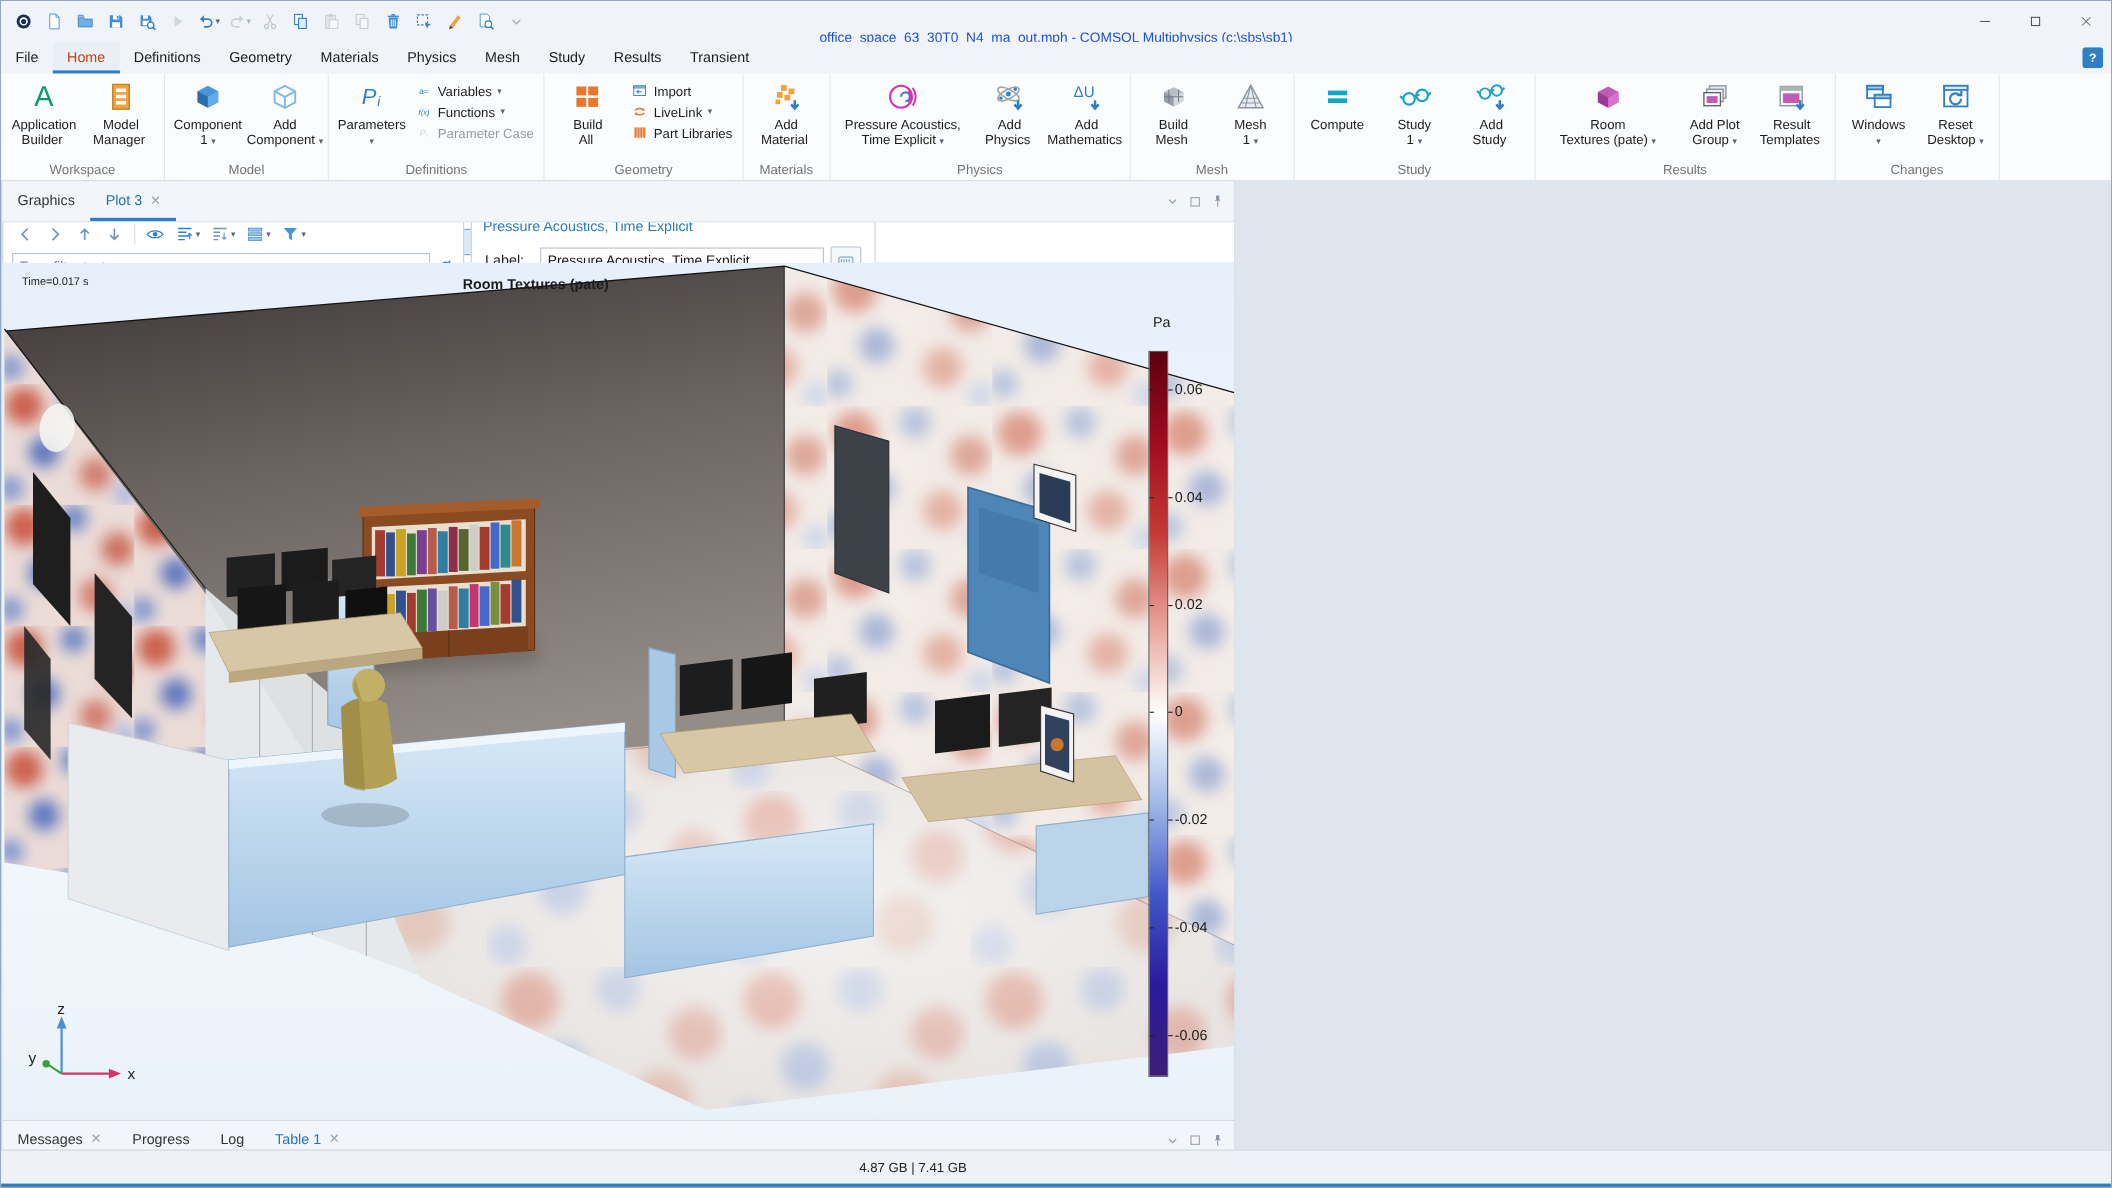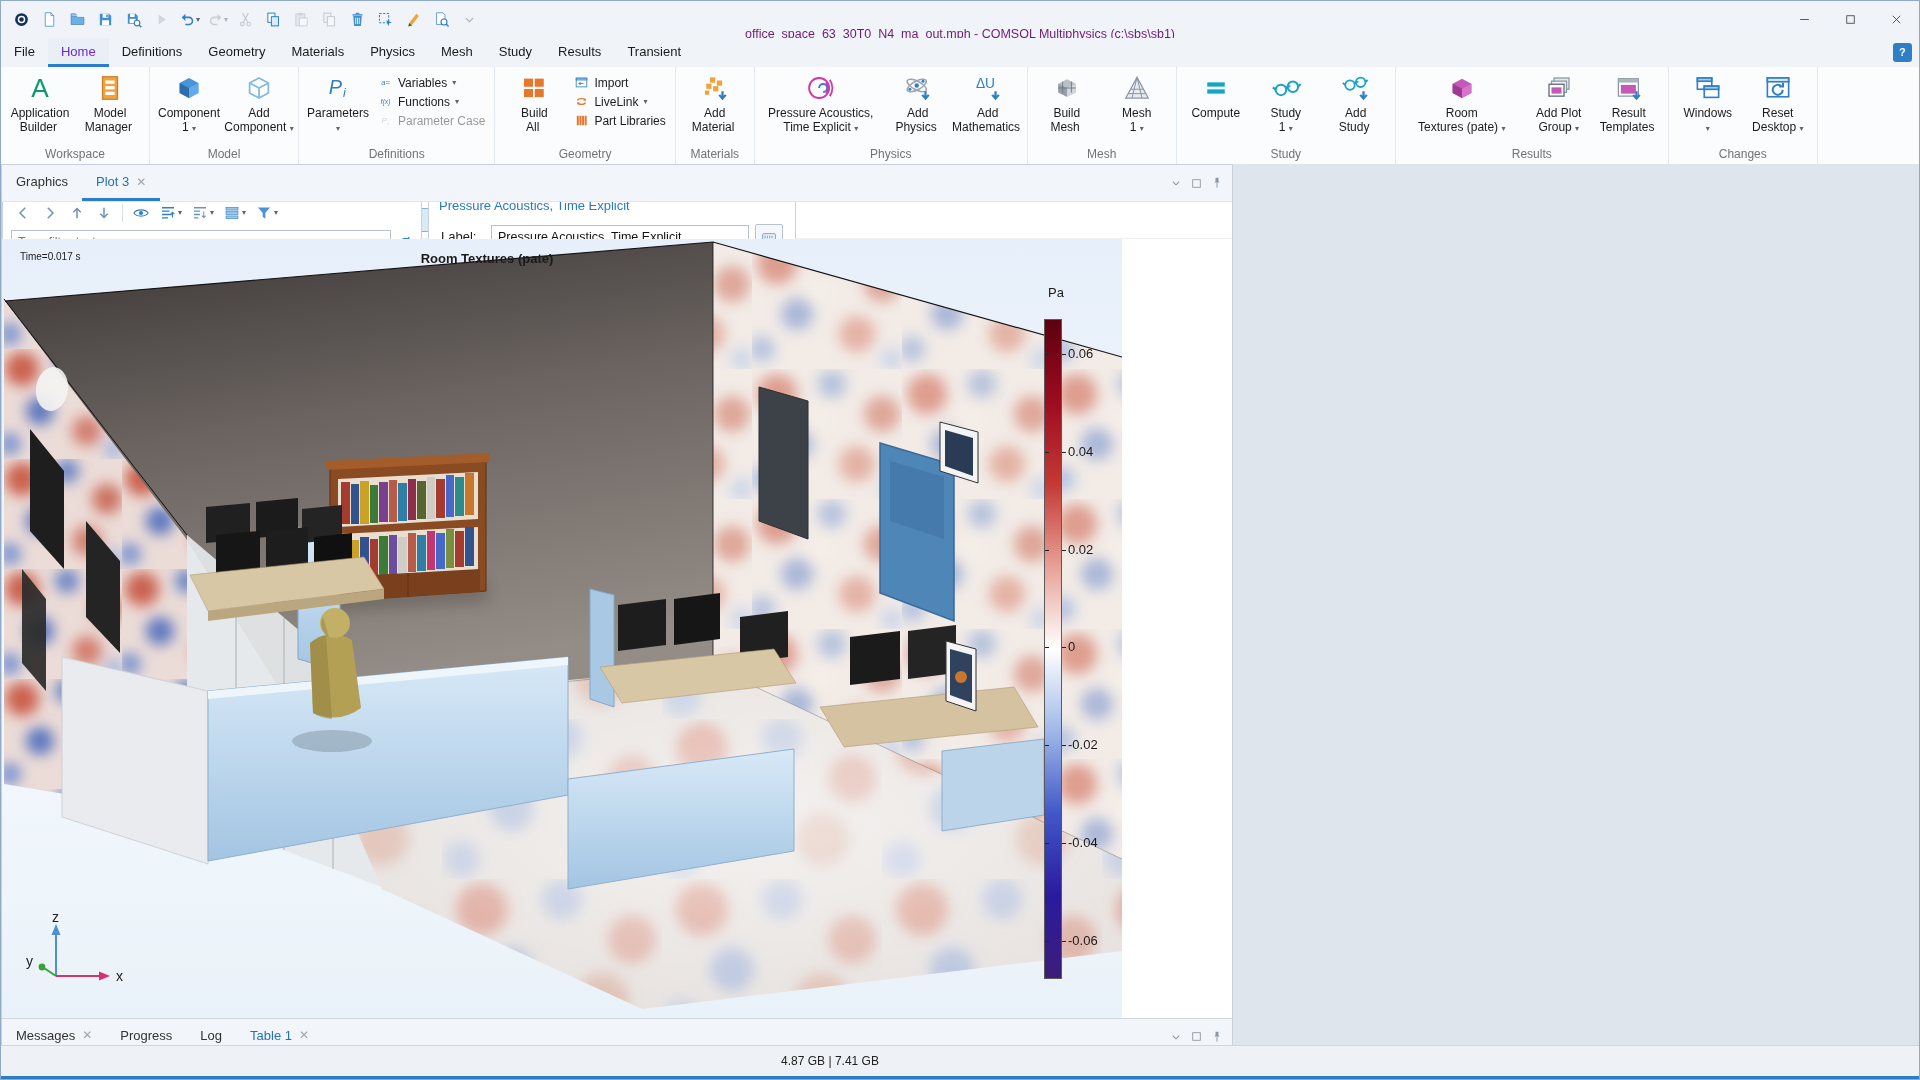--- a/index.html
+++ b/index.html
@@ -5,46 +5,46 @@
   html,body{margin:0;padding:0;width:1920px;height:1080px;overflow:hidden;
     font-family:"Liberation Sans",sans-serif;background:#e8edf3;-webkit-font-smoothing:antialiased;}
   .app{position:absolute;inset:0;border:1px solid #8fa9c6;box-sizing:border-box;background:#eef2f7;}
   .ic{display:block;flex:none;}
   .dim{opacity:.45;}
   .caret{font-family:"DejaVu Sans",sans-serif;font-size:8px;color:#5a6472;line-height:1;}
   
   .titlebar{position:absolute;top:0;left:0;right:0;height:37px;background:#f0f4f9;display:flex;align-items:center;}
   .qat{display:flex;gap:3px;padding-left:8px;align-items:center;}
   .qat-btn{width:25px;height:25px;display:flex;align-items:center;justify-content:center;border-radius:3px;}
-  .win-title{position:absolute;left:50%;transform:translateX(-50%);font-size:12.5px;color:#701a75;white-space:nowrap;margin-top:29px;}
+  .win-title{position:absolute;left:50%;transform:translateX(-50%);font-size:12.5px;color:#1d4ed8;white-space:nowrap;margin-top:29px;}
   .wincontrols{margin-left:auto;display:flex;height:100%;}
   .wc{width:46px;height:100%;display:flex;align-items:center;justify-content:center;}
   
   .menubar{position:absolute;top:37px;left:0;right:0;height:29px;background:#f0f4f9;display:flex;align-items:stretch;}
   .menu-item{padding:6px 13px 4px;font-size:13px;color:#1b1b1b;border-bottom:3px solid transparent;}
-  .menu-item.active{color:#6d28d9;border-bottom-color:#2b7cd3;background:#eaeff5;}
+  .menu-item.active{color:#c2410c;border-bottom-color:#2b7cd3;background:#eaeff5;}
   .help-btn{position:absolute;right:7px;top:42px;width:19px;height:19px;}
   
   .ribbon{position:absolute;top:66px;left:0;right:0;height:97px;background:#fbfcfe;border-bottom:1px solid #d5dce5;display:flex;overflow:hidden;}
   .rgroup{display:flex;flex-direction:column;border-right:1px solid #e2e8ef;padding:3px 5px 0;}
   .rgroup-items{display:flex;flex:1;align-items:flex-start;gap:2px;}
   .rgroup-label{text-align:center;font-size:12px;color:#737373;padding:1px 2px 3px;white-space:nowrap;margin-top:12px;}
   .rbig{display:flex;flex-direction:column;align-items:center;width:68px;padding:3px 2px 0;font-size:12px;color:#1b1b1b;
     text-align:center;line-height:1.18;border-radius:3px;background:none;border:none;white-space:nowrap;}
   .rbig.wide{width:122px;}
   .rbig .ic{margin-bottom:3px;}
   .rstack{display:flex;flex-direction:column;gap:2px;padding-top:4px;}
   .rsmall{display:flex;align-items:center;gap:5px;font-size:12px;color:#1b1b1b;padding:1px 4px;border-radius:3px;background:none;border:none;white-space:nowrap;}
   
   .workspace{position:absolute;top:163px;left:0;right:0;bottom:33px;background:#dfe5ec;}
   .panel{position:absolute;background:#fff;border:1px solid #c9d2dc;box-sizing:border-box;overflow:hidden;}
   #mb{left:1px;top:3px;width:420px;height:490px;}
   #settings{left:427px;top:3px;width:368px;height:490px;}
   #plot2{left:1px;top:497px;width:794px;height:384px;}
-  #gfx{left:797px;top:0;width:1232px;height:884px;background:#fff;border:1px solid #c9d2dc;box-sizing:border-box;}
+  #gfx{left:797px;top:0;width:1122px;height:884px;background:#fff;border:1px solid #c9d2dc;box-sizing:border-box;}
   .phead{display:flex;align-items:center;padding:6px 10px 2px;}
   .ptitle{font-size:19px;color:#2979be;}
   .pctl{margin-left:auto;display:flex;gap:7px;align-items:center;}
   .pctl .ic{cursor:default;}
   .ptoolbar{display:flex;align-items:center;gap:3px;padding:2px 8px;height:26px;}
   .tbtn{display:flex;align-items:center;gap:1px;padding:2px;border-radius:2px;border:1px solid transparent;background:none;}
   .tbtn.active{background:#d8e9f8;border-color:#7fb3dd;}
   .tsep{width:1px;height:18px;background:#d8dee5;margin:0 3px;}
   
   .mb-filter{display:flex;align-items:center;gap:6px;padding:2px 8px 4px;}

